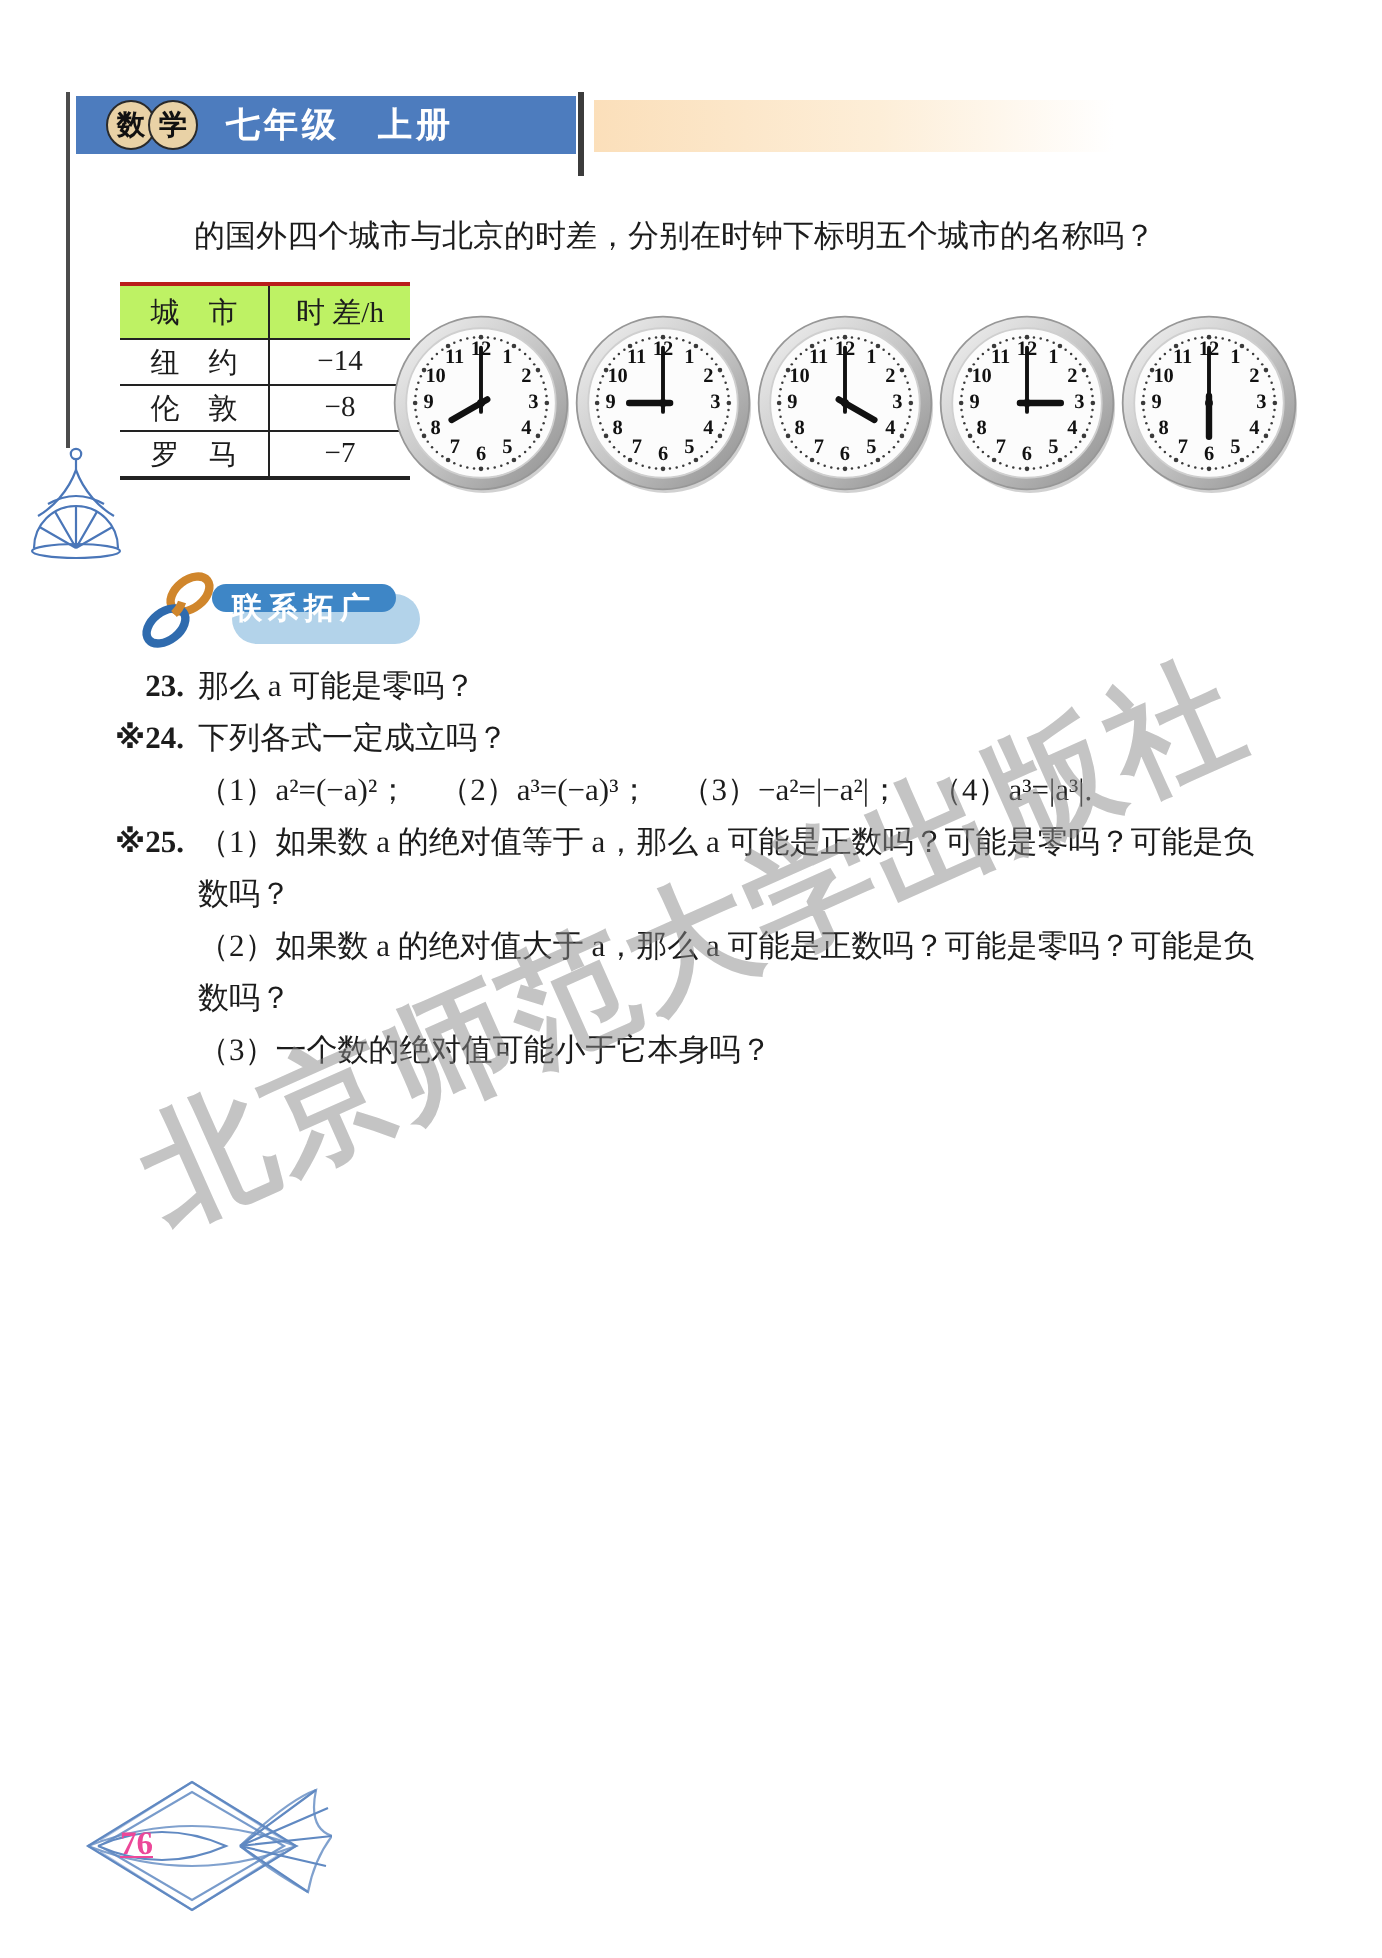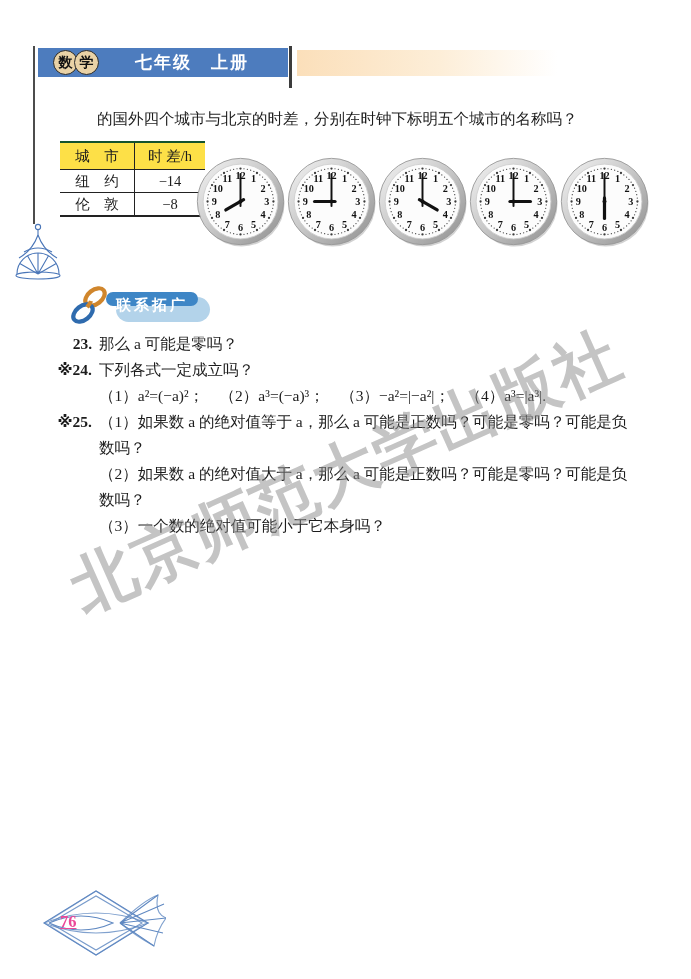--- a/index.html
+++ b/index.html
@@ -9,30 +9,30 @@
     overflow:hidden;
   }
   .abs{position:absolute;}
   
   .left-rule{left:33px;top:46px;width:2px;height:178px;background:#4c4c4c;}
   .head-bar{left:38px;top:48px;width:250px;height:29px;background:#4d7cbe;display:flex;align-items:center;}
   .logo{display:flex;margin-left:15px;}
   .logo-circle{width:23px;height:23px;border-radius:50%;background:#e9d2a6;border:1px solid #2a2a2a;
     color:#111;font-weight:bold;font-size:14px;display:flex;align-items:center;justify-content:center;}
   .logo-circle+.logo-circle{margin-left:-4px;}
-  .head-title{color:#ffffff;font-weight:bold;font-size:17px;letter-spacing:2px;margin-left:36px;}
+  .head-title{color:#ffffff;font-weight:bold;font-size:17px;letter-spacing:2px;margin-left:14px;}
   .head-divider{left:289px;top:46px;width:3px;height:42px;background:#3c3c3c;}
   .peach-bar{left:297px;top:50px;width:260px;height:26px;
     background:linear-gradient(90deg,#fbdfba 0%,#fdeed8 55%,#ffffff 100%);}
   
   .intro{left:60px;top:106px;width:575px;font-size:15.5px;line-height:25px;text-indent:37px;}
   
   .tz-table{left:60px;top:141px;border-collapse:collapse;font-size:14.5px;}
   .tz-table th,.tz-table td{padding:0 6px;text-align:center;font-weight:normal;}
-  .tz-table thead th{background:#fde047;height:26px;border-top:2px solid #14532d;border-bottom:1.5px solid #222;}
+  .tz-table thead th{background:#bef264;height:26px;border-top:2px solid #b91c1c;border-bottom:1.5px solid #222;}
   .tz-table td{height:22px;border-bottom:1.2px solid #222;}
   .tz-table tr>*:first-child{border-right:1.2px solid #222;width:62px;}
   .tz-table tr>*:last-child{width:58px;}
   .tz-table tbody tr:last-child td{border-bottom:2px solid #222;}
   
   .clock-row{left:196px;top:156px;display:flex;gap:2px;}
   .clock{width:89px;height:91px;}
   .clock svg{display:block;width:100%;height:100%;}
   
   .chain-icon{left:70px;top:284px;width:40px;height:44px;}
@@ -90,20 +90,24 @@
     </tr>
   </thead>
   <tbody>
     <tr>
       <td>纽　约</td>
       <td>−14</td>
     </tr>
     <tr>
       <td>伦　敦</td>
       <td>−8</td>
+    </tr>
+    <tr>
+      <td>罗　马</td>
+      <td>−7</td>
     </tr>
   </tbody>
 </table>
 
 <div class="abs clock-row">
   <div class="clock">
       <svg viewBox="0 0 100 100">
     <defs>
           <linearGradient id="rim0" x1="0" y1="0" x2="1" y2="1">
       <stop offset="0" stop-color="#f4f4f4"></stop>

